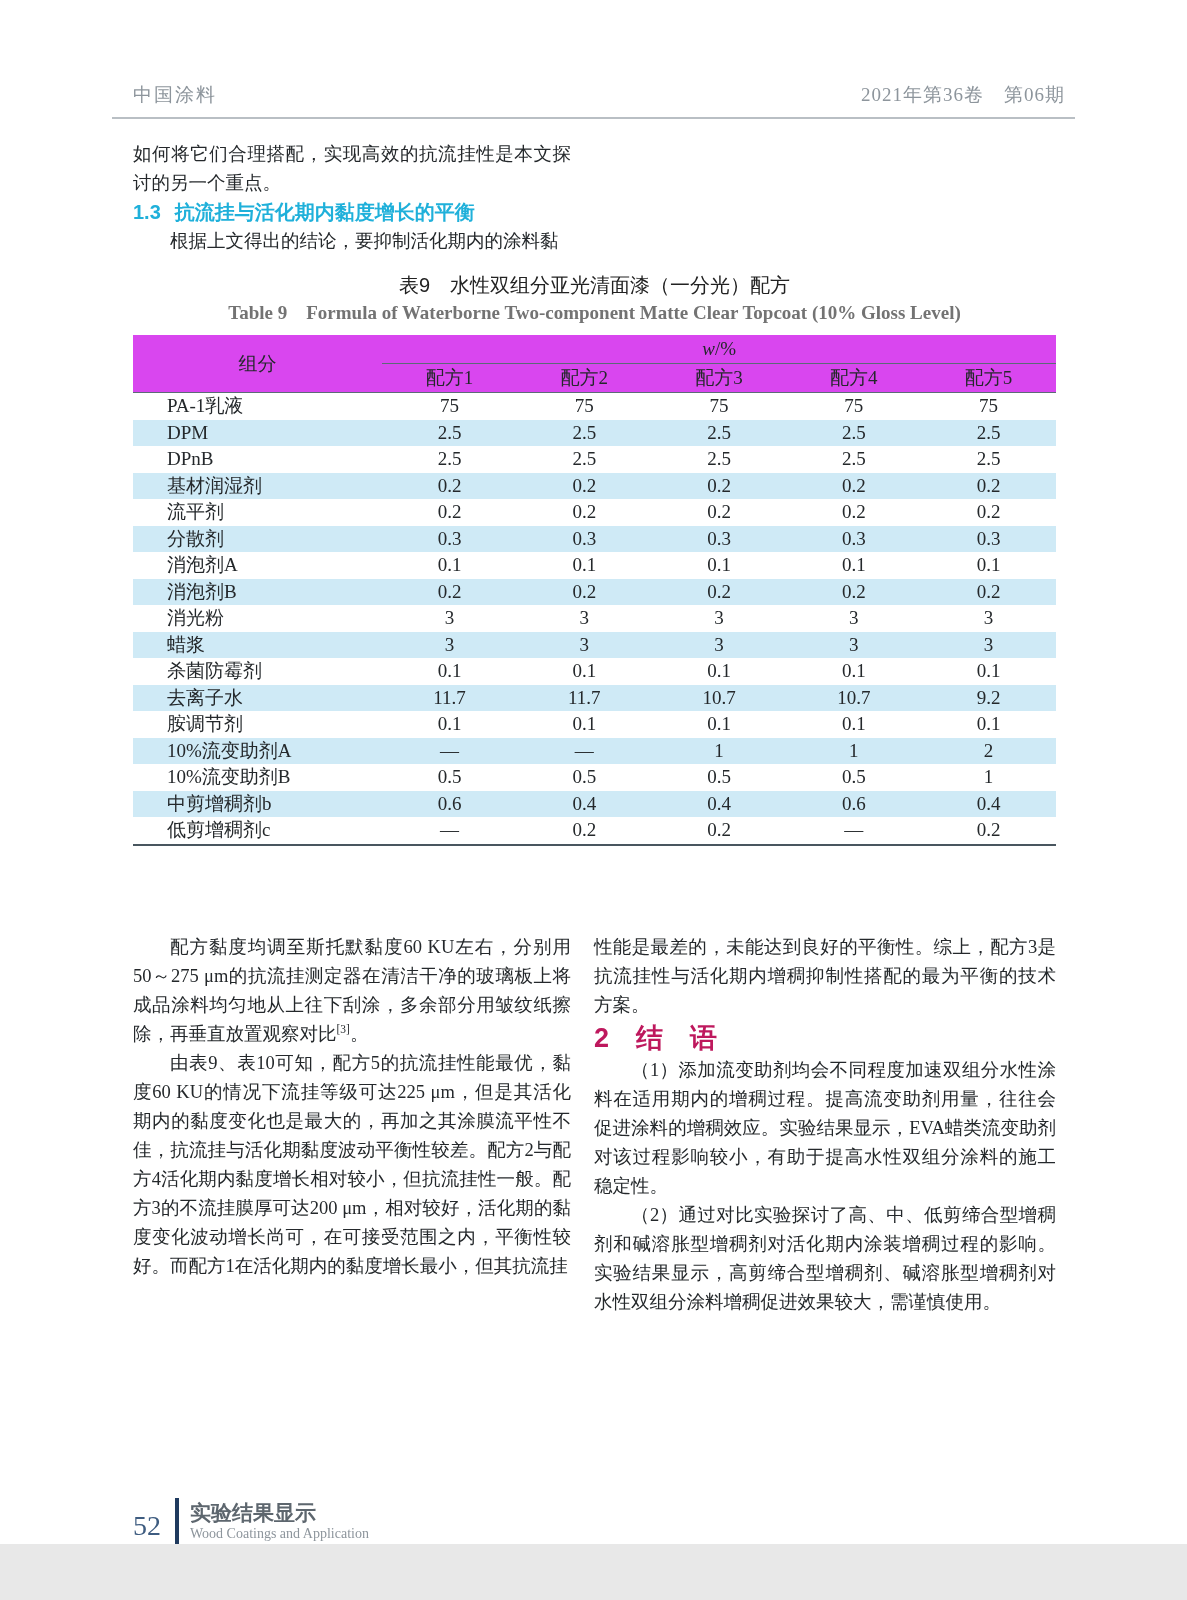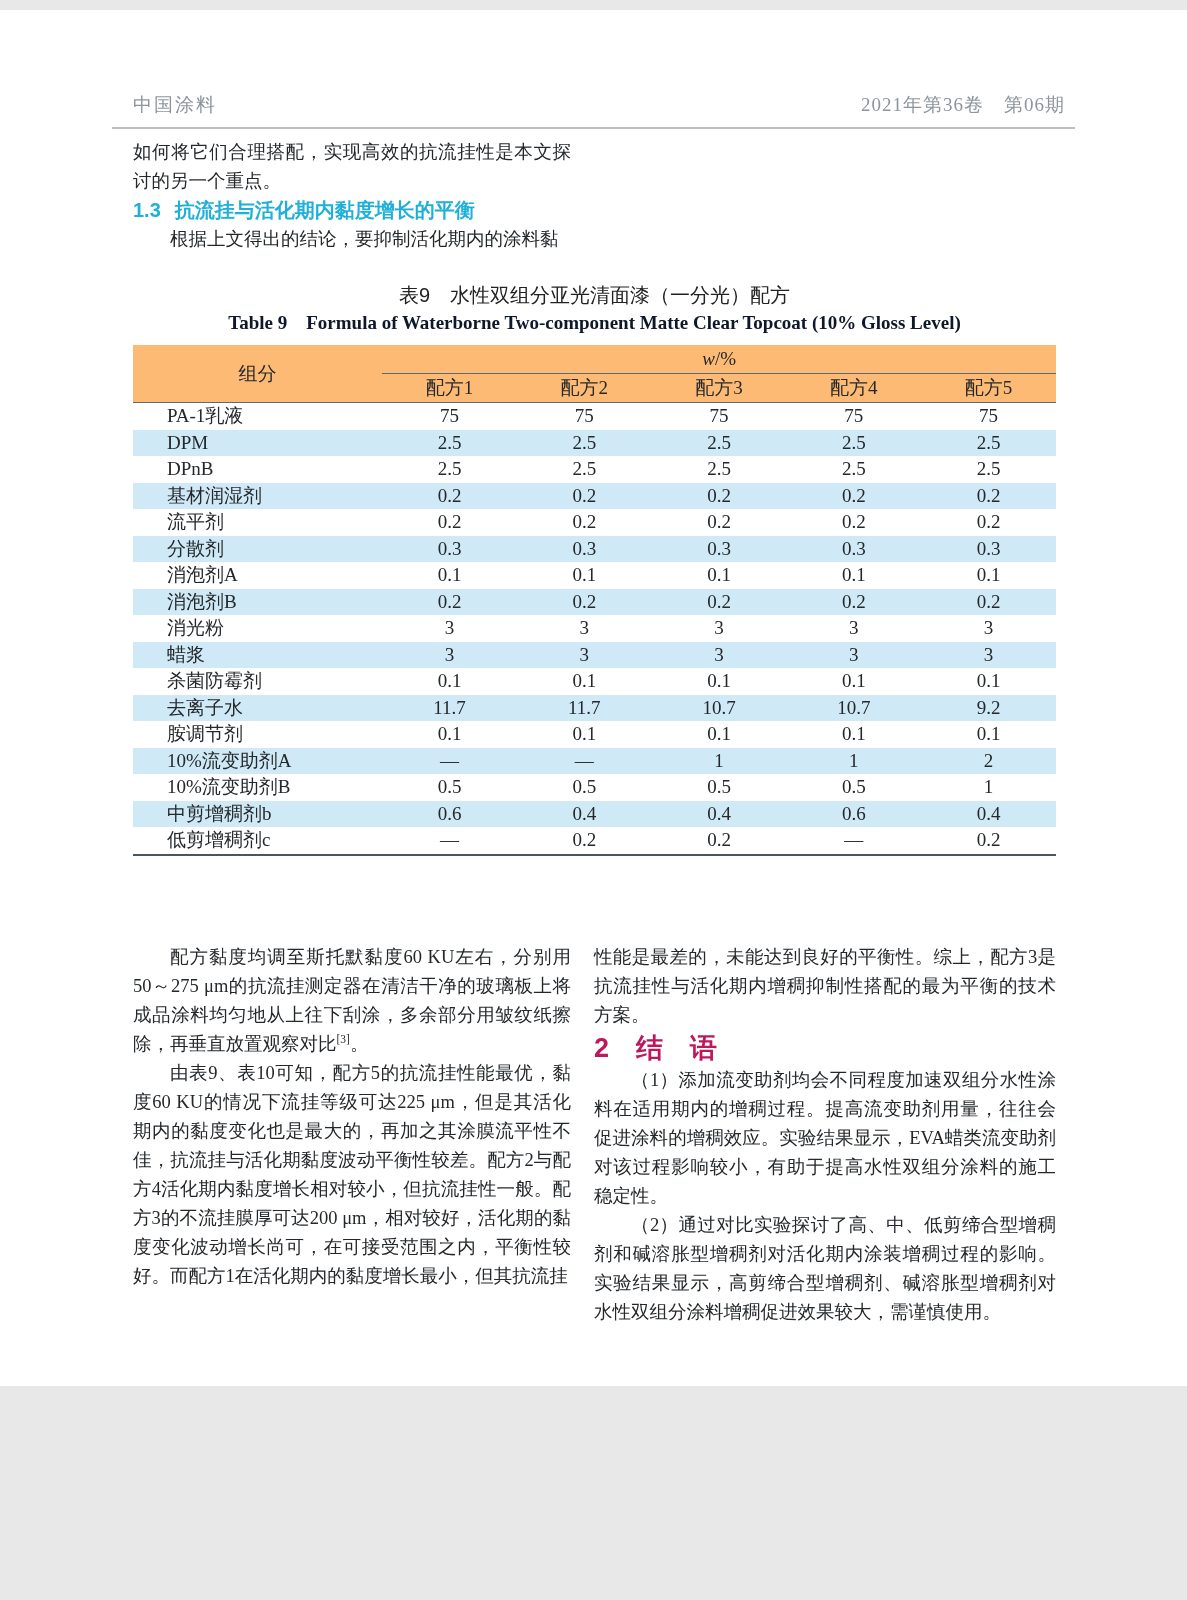--- a/index.html
+++ b/index.html
@@ -1,62 +1,62 @@
 <!DOCTYPE html>
 <html><head>
 <meta charset="utf-8">
 <style>
   html,body{margin:0;padding:0;background:#e8e8e8;}
   .page{
-    position:relative;width:1187px;height:1376px;background:#ffffff;
+    position:relative;width:1187px;height:1544px;background:#ffffff;
     font-family:"Liberation Serif",serif;color:#24282b;overflow:hidden;
-    margin:10px auto;
+    margin:0 auto;
   }
   
   .hdr{
     position:absolute;left:112px;top:82px;width:963px;
     display:flex;justify-content:space-between;align-items:flex-end;
     color:#8d959c;font-size:19px;letter-spacing:2px;
     padding:0 0 9px 0;border-bottom:2px solid #b9bfc4;
   }
   .hdr .l{padding-left:21px;}
   .hdr .r{padding-right:10px;letter-spacing:1px;}
   
   .col{position:absolute;font-size:18.5px;line-height:29px;}
   .col p{margin:0;text-align:justify;}
   .indent{text-indent:2em;}
   .subhead{
     font-family:"Liberation Sans",sans-serif;font-weight:bold;
     color:#1fb0da;font-size:20px;line-height:29px;margin:0;
   }
   .subhead .num{margin-right:14px;}
-  .top-left{left:133px;top:128px;width:438px;}
+  .top-left{left:133px;top:140px;width:438px;}
   .top-right{left:594px;top:136px;width:462px;}
   .bot-left{left:133px;top:933px;width:438px;}
   .bot-right{left:594px;top:933px;width:462px;}
   sup{font-size:0.62em;vertical-align:super;line-height:0;}
   .conclusion-head{
     font-family:"Liberation Sans",sans-serif;font-weight:bold;
     color:#be185d;font-size:27px;line-height:36px;margin:18px 0 12px 0;
   }
   
   .tblwrap{position:absolute;left:133px;top:272px;width:923px;}
   .tbl-title-zh{
     text-align:center;font-family:"Liberation Sans",sans-serif;
     font-weight:normal;font-size:20px;line-height:27px;margin:0;color:#222;
   }
   .tbl-title-en{
     text-align:center;font-family:"Liberation Serif",serif;
-    font-weight:bold;font-size:19px;line-height:27px;margin:0;color:#0f172a;
+    font-weight:bold;font-size:19px;line-height:27px;margin:0;color:#737373;
   }
   table.t9{
     width:100%;border-collapse:collapse;margin-top:9px;
     font-size:19px;border-bottom:2px solid #49565f;
   }
-  table.t9 thead{background:#fdba74;border-bottom:1px solid #5b6b76;}
+  table.t9 thead{background:#d946ef;border-bottom:1px solid #5b6b76;}
   table.t9 th{font-weight:normal;height:28px;text-align:center;padding:0;}
   table.t9 th.comp-h{width:27%;}
   table.t9 th.wcell{border-bottom:1px solid #5b6b76;}
   table.t9 th.wcell .w{font-style:italic;font-family:"Liberation Serif",serif;}
   table.t9 td{height:26.5px;text-align:center;padding:0;width:14.6%;}
   table.t9 td.comp{text-align:left;padding-left:34px;width:27%;}
   table.t9 tbody tr:nth-child(even){background:#cfeaf6;}
   
   .ftr{position:absolute;left:133px;top:1498px;display:flex;align-items:center;}
   .ftr-num{font-size:28px;color:#3e5c80;margin-right:14px;margin-top:10px;}

